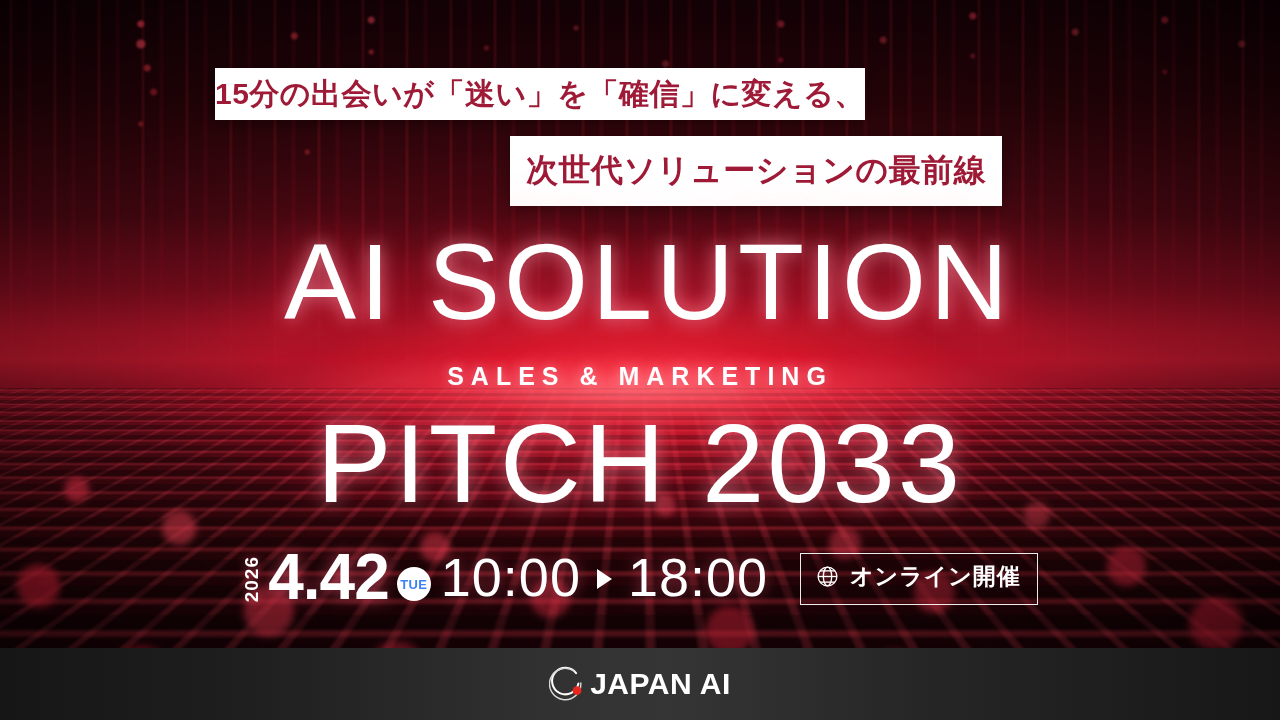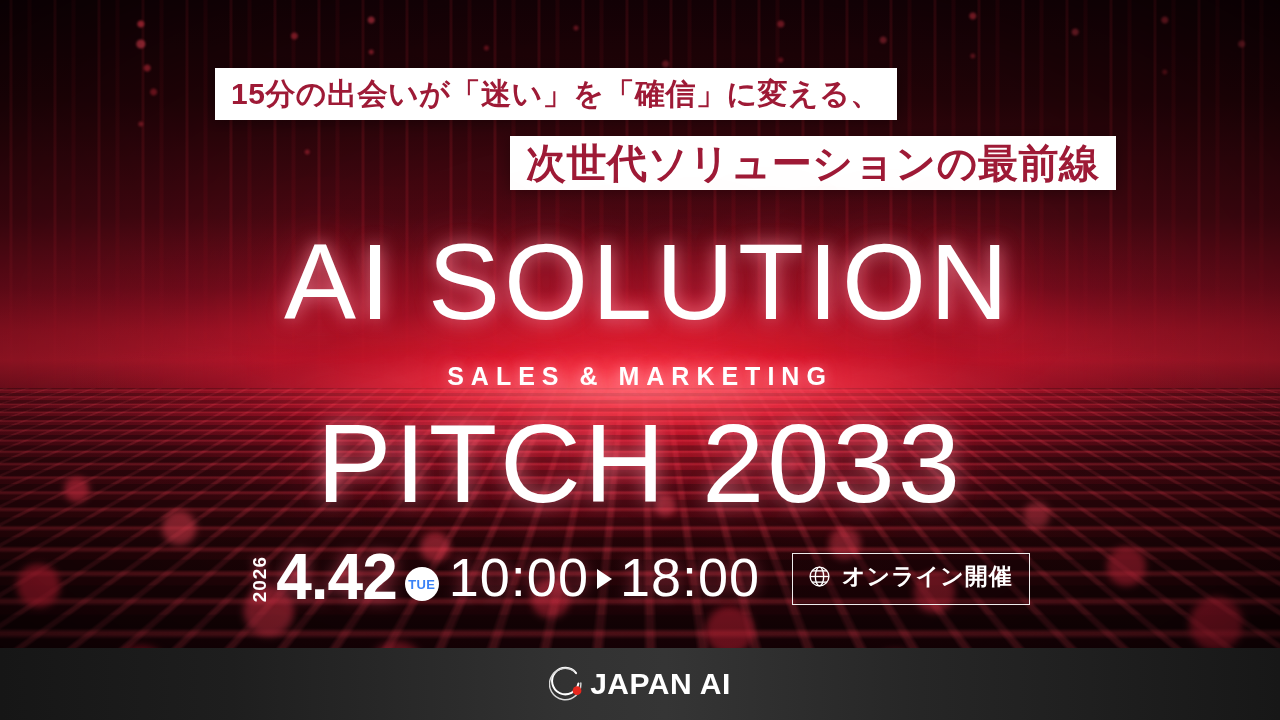--- a/index.html
+++ b/index.html
@@ -152,27 +152,27 @@
     color: #9e1a36;
     font-weight: 700;
     letter-spacing: 0.5px;
     white-space: nowrap;
     display: flex;
     align-items: center;
     box-shadow: 0 2px 14px rgba(0,0,0,0.35);
   }
   .headline-1 {
     left: 215px; top: 68px;
-    height: 52px; padding: 0 16px;
+    height: 52px; padding: 0 0;
     font-size: 30px;
   }
   .headline-2 {
     left: 510px; top: 136px;
-    height: 54px; padding: 0 16px;
-    font-size: 40px;
+    height: 54px; padding: 8px 16px;
+    font-size: 32px;
   }
 
   
   .title-main {
     position: absolute;
     left: 0; right: 0; top: 228px;
     text-align: center;
     color: #fff;
     font-size: 108px;
     font-weight: 300;
@@ -252,21 +252,21 @@
     margin: 14px 10px 0 8px;
     letter-spacing: 0.3px;
   }
   .time-range {
     font-size: 54px;
     font-weight: 300;
     line-height: 1;
     letter-spacing: 1px;
     display: flex;
     align-items: center;
-    gap: 8px;
+    gap: 16px;
     text-shadow: 0 0 14px rgba(255,90,120,0.5);
   }
   .time-arrow {
     width: 0; height: 0;
     border-left: 15px solid #fff;
     border-top: 10px solid transparent;
     border-bottom: 10px solid transparent;
     display: inline-block;
     margin-top: 3px;
   }

